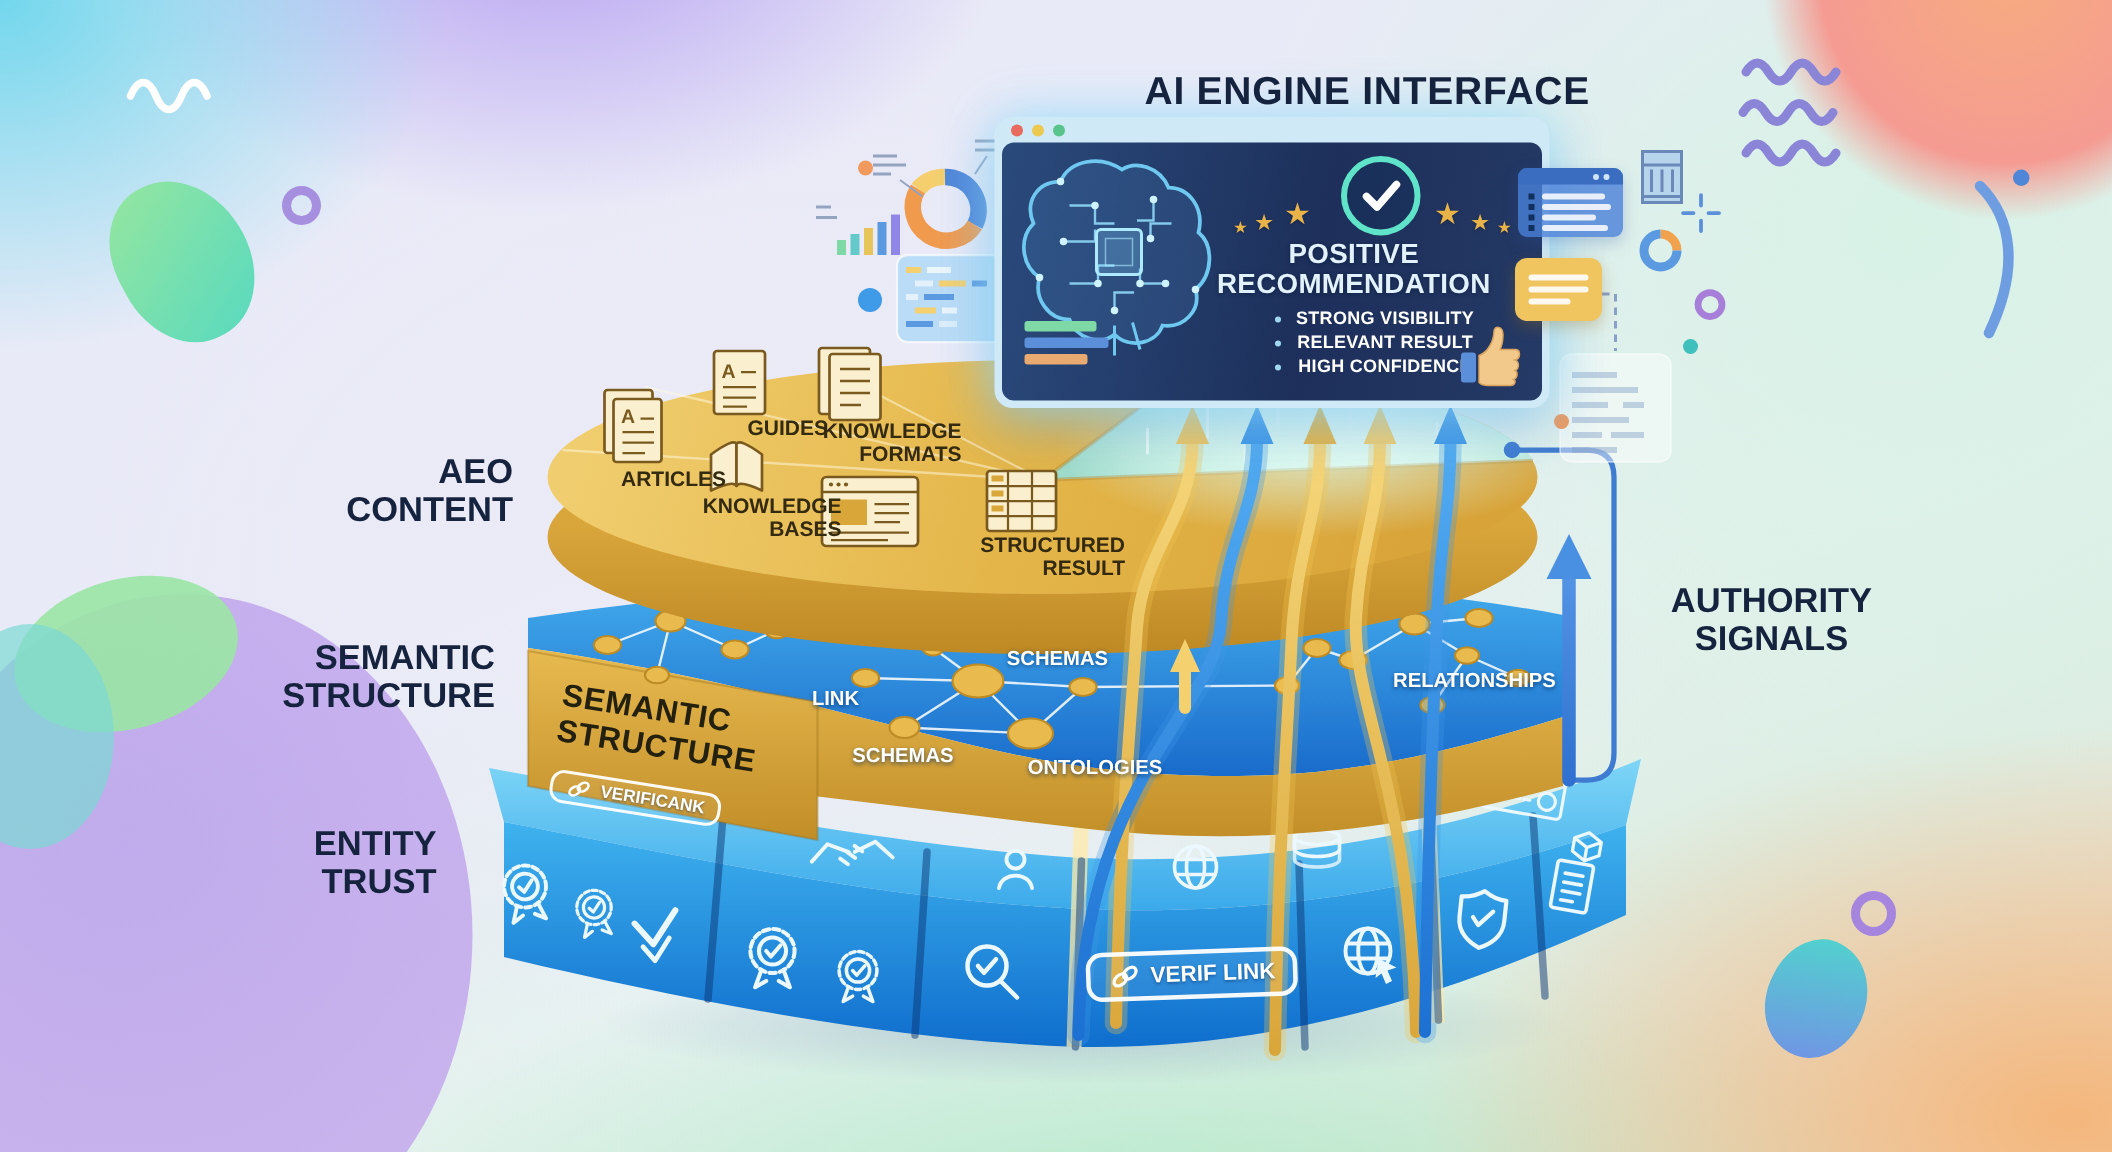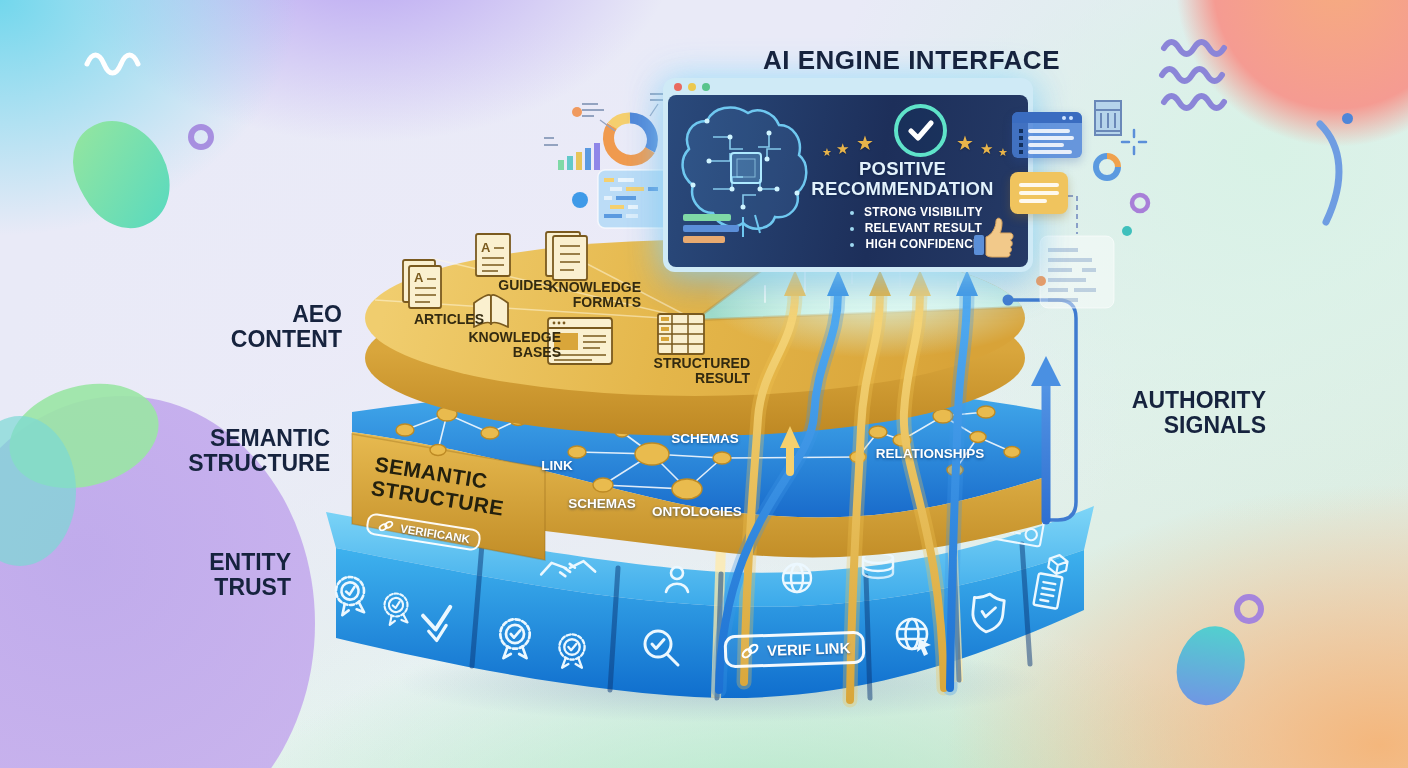--- a/index.html
+++ b/index.html
@@ -65,21 +65,21 @@
   .thumb { position:absolute; right:12px; bottom:6px; }
   .brain { position:absolute; left:4px; top:2px; }
 
   
   .lbl { position:absolute; font-weight:bold; color:#16233e; white-space:pre-line; z-index:4; }
   .lbl-title { left:640px; top:45px; width:420px; text-align:right; font-size:26px; letter-spacing:.5px; }
   .lbl-left { text-align:right; font-size:23px; line-height:25px; }
   .lbl-aeo { left:180px; top:302px; width:162px; }
   .lbl-sem { left:148px; top:426px; width:182px; }
   .lbl-ent { left:138px; top:550px; width:153px; }
-  .lbl-auth { left:1096px; top:388px; width:170px; text-align:right; font-size:23px; line-height:25px; }
+  .lbl-auth { left:1096px; top:388px; width:170px; text-align:center; font-size:23px; line-height:25px; }
 
   .pie-lbl { position:absolute; z-index:4; font-weight:bold; color:#332a10; font-size:14px;
     line-height:15px; text-align:right; white-space:pre-line; }
   .node-lbl { position:absolute; z-index:4; font-weight:bold; color:#fff; font-size:13.5px;
     text-align:center; white-space:nowrap; text-shadow:0 1px 3px rgba(0,40,90,.65); }
   .face-lbl { position:absolute; left:372px; top:466px; width:180px; z-index:4; font-weight:bold;
     color:#23200e; font-size:21px; line-height:24px; white-space:pre-line; transform:rotate(9deg);
     letter-spacing:.5px; }
 
   .pill { position:absolute; z-index:4; display:flex; align-items:center; gap:6px;
@@ -576,22 +576,22 @@
 BASES</div>
   <div class="pie-lbl" style="left:610px;top:356px;width:140px">STRUCTURED
 RESULT</div>
 
   <div class="face-lbl">SEMANTIC
 STRUCTURE</div>
 
   <div class="node-lbl" style="left:527px;top:458px;width:60px">LINK</div>
   <div class="node-lbl" style="left:655px;top:431px;width:100px">SCHEMAS</div>
   <div class="node-lbl" style="left:552px;top:496px;width:100px">SCHEMAS</div>
-  <div class="node-lbl" style="left:637px;top:504px;width:120px">ONTOLOGIES</div>
-  <div class="node-lbl" style="left:860px;top:446px;width:140px">RELATIONSHIPS</div>
+  <div class="node-lbl" style="left:670px;top:504px;width:120px">ONTOLOGIES</div>
+  <div class="node-lbl" style="left:913px;top:446px;width:140px">RELATIONSHIPS</div>
 
   <div class="pill pill-verificank">
     <svg width="17" height="12" viewBox="0 0 20 14">
       <g fill="none" stroke="#fff" stroke-width="2">
         <ellipse cx="7" cy="9" rx="4.5" ry="3" transform="rotate(-40 7 9)"></ellipse>
         <ellipse cx="13" cy="5" rx="4.5" ry="3" transform="rotate(-40 13 5)"></ellipse>
       </g>
     </svg>
     <span>VERIFICANK</span>
   </div>

